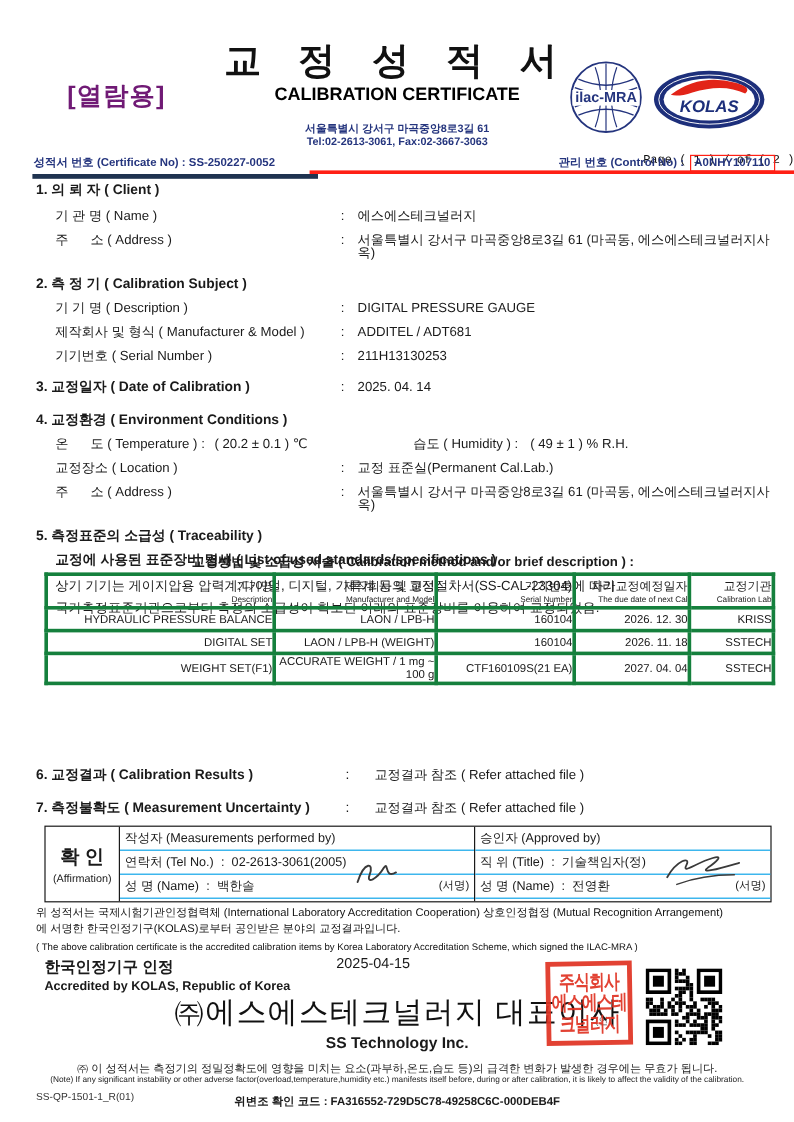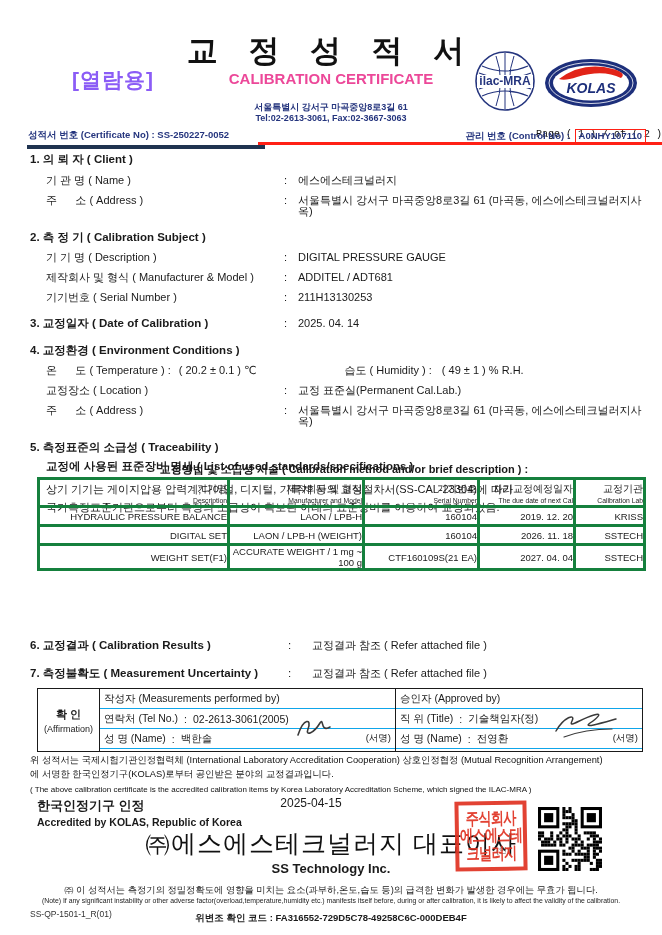--- a/index.html
+++ b/index.html
@@ -1,21 +1,21 @@
 <!DOCTYPE html>
 <html><head>
 <meta charset="utf-8">
 <style>
   html,body{margin:0;padding:0;background:#e9e9e9;}
   .page{position:relative;width:662px;height:935px;background:#ffffff;margin:0 auto;
         font-family:"Liberation Sans","DejaVu Sans",sans-serif;color:#1a1a1a;overflow:hidden;}
   .abs{position:absolute;}
-  .watermark{left:56px;top:66px;color:#8b5cf6;font-size:21px;font-weight:bold;letter-spacing:1px;margin-left:16px;}
+  .watermark{left:56px;top:66px;color:#701a75;font-size:21px;font-weight:bold;letter-spacing:1px;}
   .title{left:0;right:0;top:30px;text-align:center;font-size:31px;font-weight:bold;letter-spacing:11px;color:#111;}
-  .subtitle{left:0;right:0;top:70px;text-align:center;font-size:15px;font-weight:bold;color:#ec4899;}
+  .subtitle{left:0;right:0;top:70px;text-align:center;font-size:15px;font-weight:bold;color:#000000;}
   .org-address{left:0;right:0;top:101px;text-align:center;font-size:9px;font-weight:bold;color:#25357e;}
   .org-tel{left:0;right:0;top:113px;text-align:center;font-size:9px;font-weight:bold;color:#25357e;}
   .hdr-cert{left:28px;top:129px;font-size:9.5px;font-weight:bold;color:#25357e;}
   .hdr-page{left:0;right:0;top:129px;text-align:right;font-size:10px;color:#111;font-family:Liberation Mono, monospace;}
   .hdr-ctrl{right:16px;top:129px;font-size:9.5px;font-weight:bold;color:#25357e;}
   .ctrl-box{display:inline-block;border:1.5px solid #ff2015;padding:0 3px 1px 3px;margin-left:2px;}
   .rule-red{left:258px;right:0;top:142px;height:2.5px;background:#ff2015;}
   .rule-navy{left:27px;top:145px;width:238px;height:3.5px;background:#1f3350;}
 
   .content{left:30px;top:154px;width:612px;font-size:11px;line-height:1;}
@@ -36,21 +36,21 @@
   table.std th .en{font-size:6.8px;color:#222;margin-top:1px;}
   table.std td{height:16px;font-size:9.5px;}
   td.small-cell{font-size:6.8px;}
 
   .sec67{left:30px;top:638px;width:612px;font-size:11.5px;}
   .sec67 .row{display:grid;grid-template-columns:258px 24px 1fr;align-items:baseline;margin-bottom:13px;}
   .sec67 .val{font-size:11px;}
 
   .affirm{position:absolute;left:37px;top:688px;width:604px;height:62px;border:1px solid #1a1a1a;display:grid;grid-template-columns:62px 296px 246px;font-size:10.5px;}
   .aff-left{border-right:1px solid #1a1a1a;display:flex;flex-direction:column;align-items:center;justify-content:center;gap:2px;}
-  .aff-left .ko{font-size:11px;font-weight:bold;}
+  .aff-left .ko{font-size:16px;font-weight:bold;}
   .aff-left .en{font-size:9px;}
   .aff-col{position:relative;}
   .aff-mid{border-right:1px solid #1a1a1a;}
   .aff-row{height:19px;display:flex;align-items:center;padding:0 4px;border-bottom:1px solid #0ea5e9;}
   .aff-row:last-child{border-bottom:none;height:21px;}
   .aff-row .sig-lab{margin-left:auto;font-size:9.5px;}
   .sig{position:absolute;pointer-events:none;}
   .sp{white-space:pre;}
 
   .mra{left:30px;top:754px;width:608px;font-size:9.3px;line-height:1.5;color:#111;}
@@ -208,21 +208,21 @@
             <div class="ko">교정기관</div>
             <div class="en">Calibration Lab</div>
           </th>
       </tr>
     </thead>
     <tbody>
       <tr>
         <td>HYDRAULIC PRESSURE BALANCE</td>
         <td>LAON / LPB-H</td>
         <td>160104</td>
-        <td>2019. 12. 20</td>
+        <td>2026. 12. 30</td>
         <td>KRISS</td>
       </tr>
       <tr>
         <td>DIGITAL SET</td>
         <td>LAON / LPB-H (WEIGHT)</td>
         <td>160104</td>
         <td>2026. 11. 18</td>
         <td>SSTECH</td>
       </tr>
       <tr>

